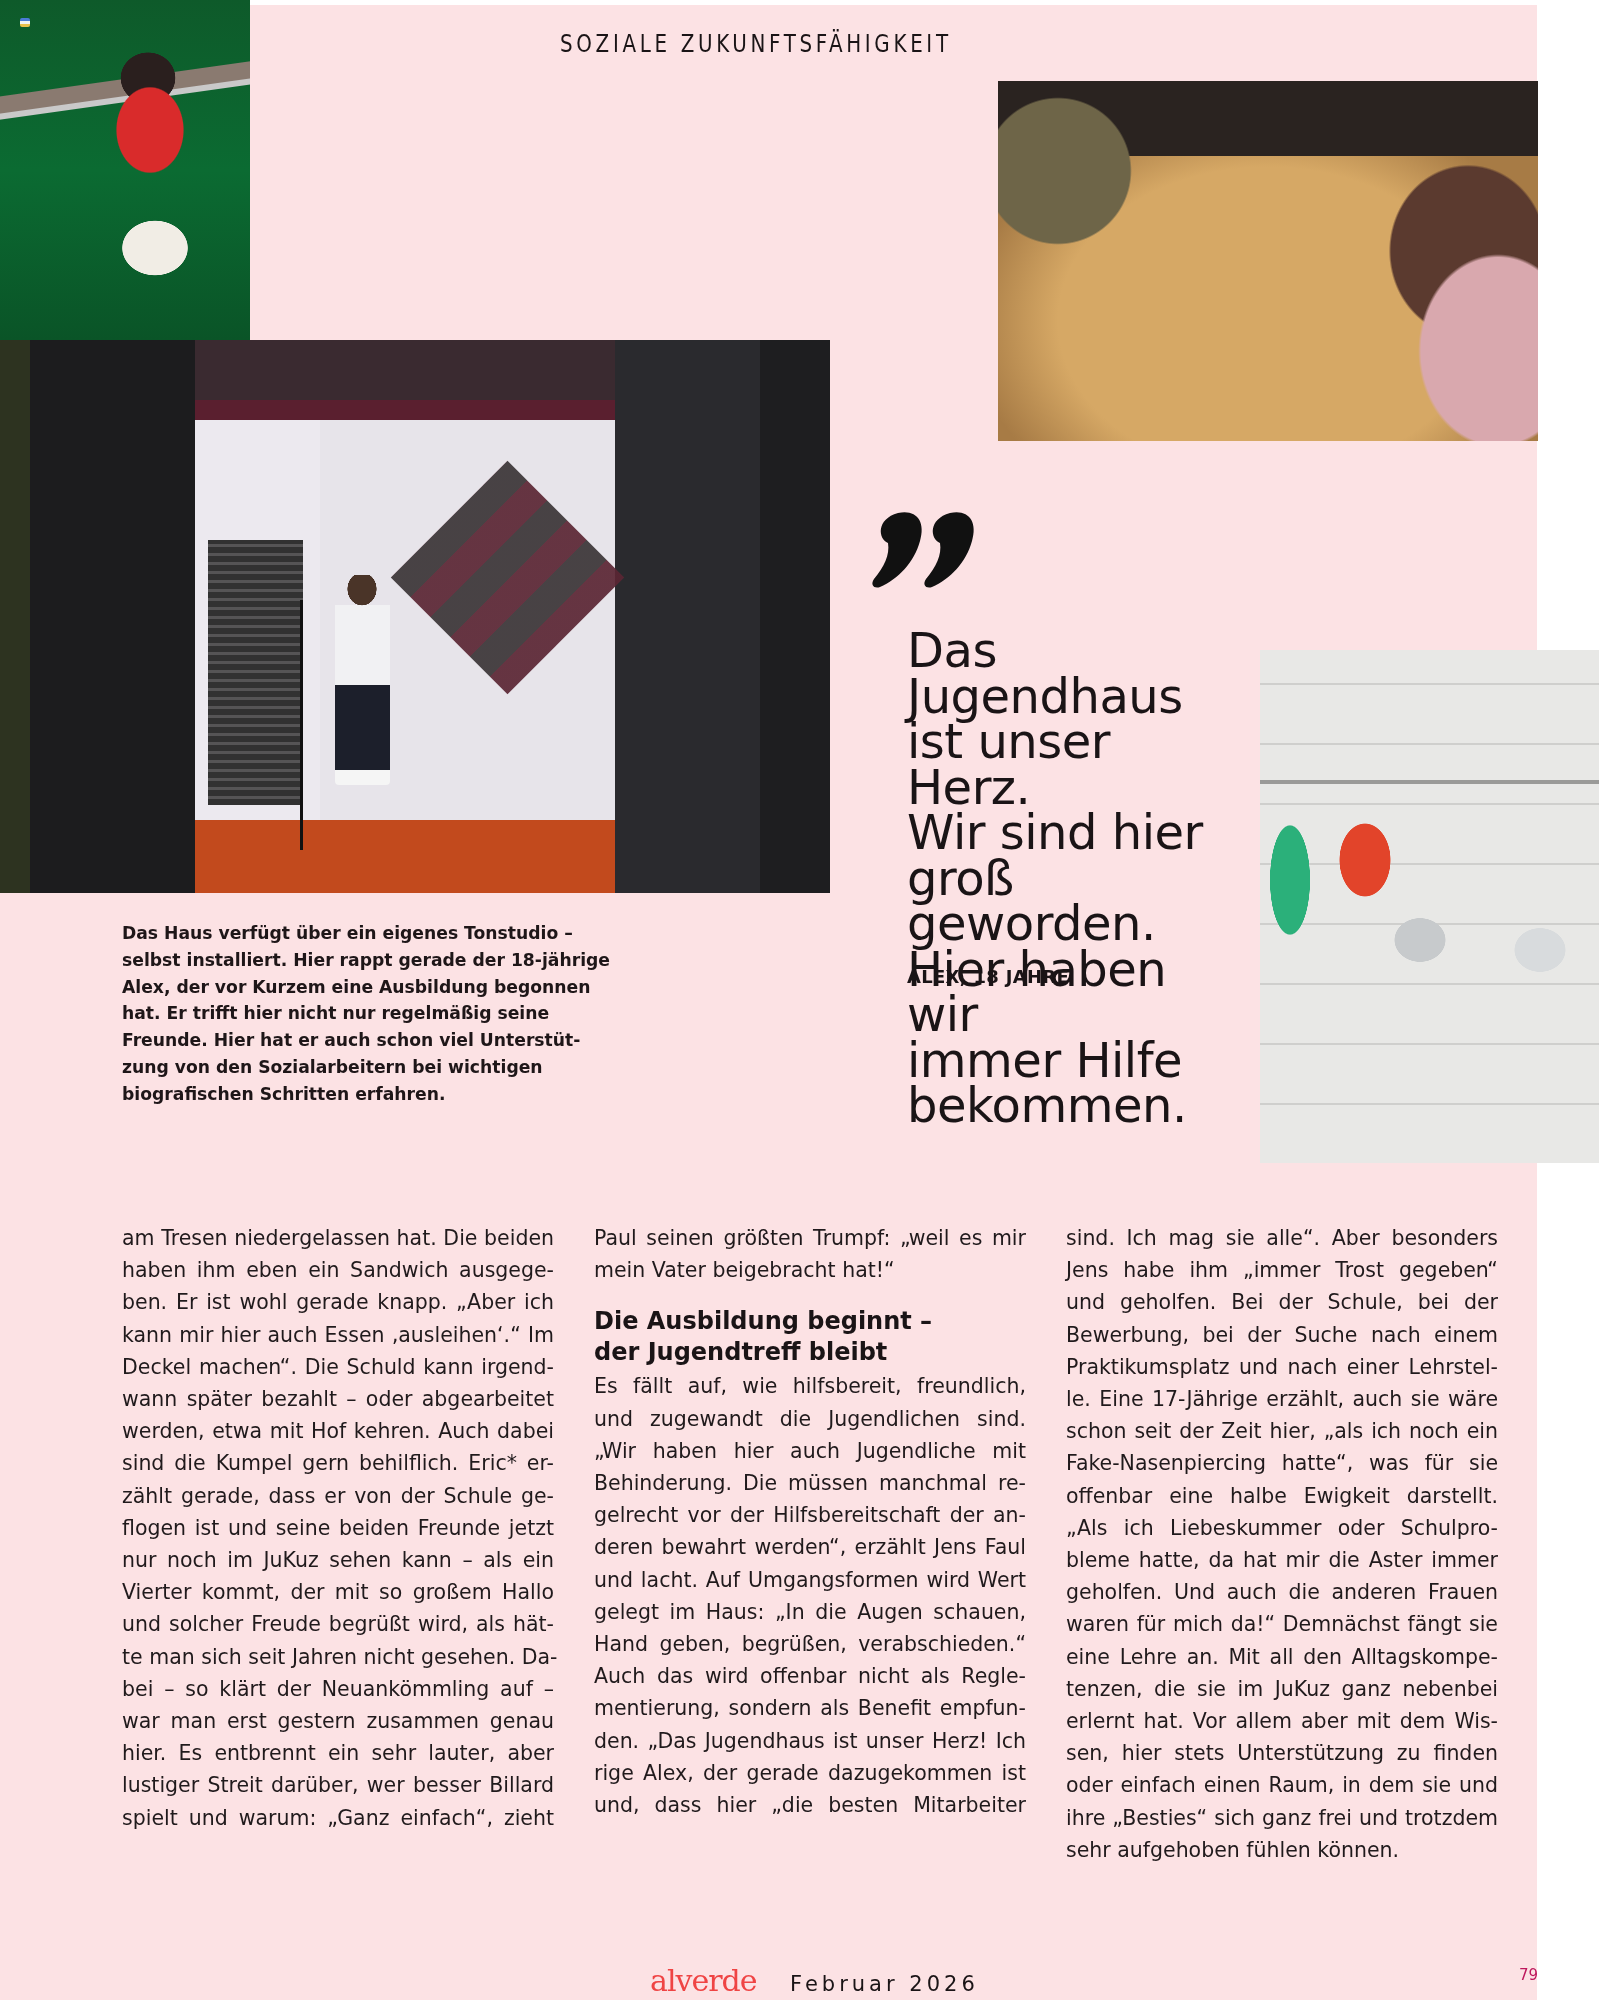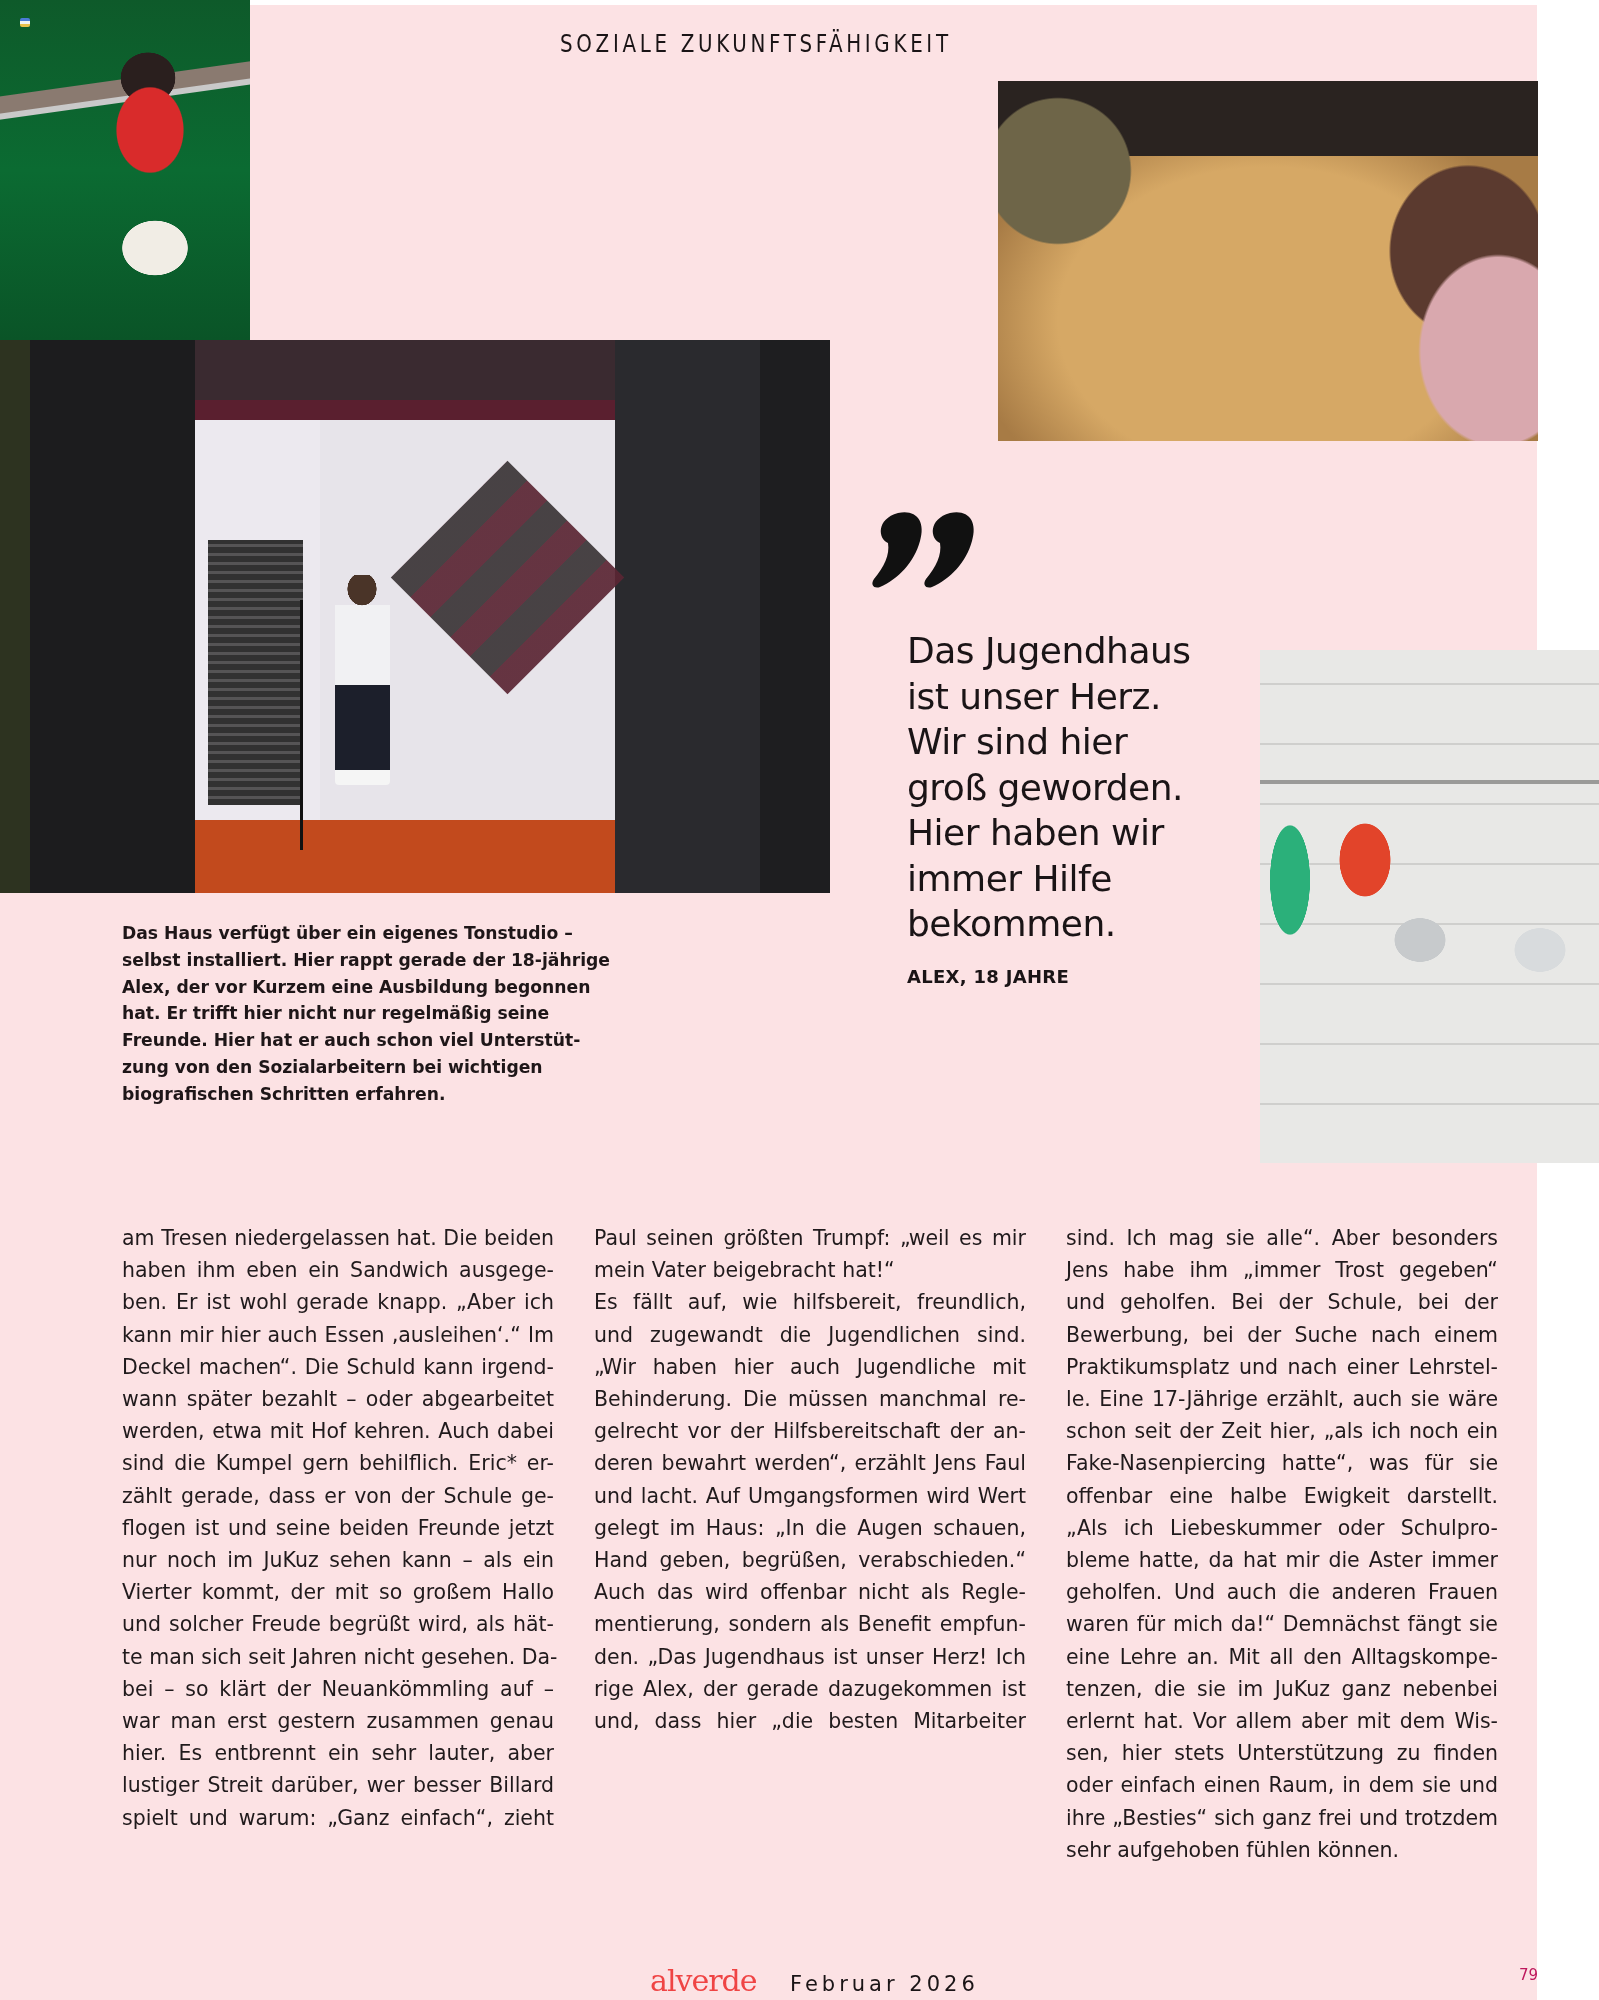--- a/index.html
+++ b/index.html
@@ -101,21 +101,21 @@
     font-size:17.2px; line-height:26.8px; color:#1e1618;
   }
 
   
   .quote-mark {
     position:absolute; left:868px; top:505px; width:110px; height:110px;
   }
   .quote-text {
     position:absolute; left:907px; top:628px; width:330px;
     font-family:"DejaVu Sans", sans-serif;
-    font-size:36px; line-height:45.5px; color:#1a1416;
+    font-size:48px; line-height:45.5px; color:#1a1416;
     letter-spacing:-0.5px;
   }
   .quote-author {
     position:absolute; left:907px; top:966px;
     font-family:"DejaVu Sans", sans-serif; font-weight:bold;
     font-size:18px; color:#1a1416; letter-spacing:0.3px;
   }
 
   
   .col {
@@ -216,20 +216,24 @@
   <span class="line">bei – so klärt der Neuankömmling auf –</span>
   <span class="line">war man erst gestern zusammen genau</span>
   <span class="line">hier. Es entbrennt ein sehr lauter, aber</span>
   <span class="line">lustiger Streit darüber, wer besser Billard</span>
   <span class="line">spielt und warum: „Ganz einfach“, zieht</span>
 </div>
 
 <div class="col col-2">
   <span class="line">Paul seinen größten Trumpf: „weil es mir</span>
   <span class="line last">mein Vater beigebracht hat!“</span>
+  <div class="subhead">
+    <div>Die Ausbildung beginnt –</div>
+    <div>der Jugendtreff bleibt</div>
+  </div>
   <span class="line">Es fällt auf, wie hilfsbereit, freundlich,</span>
   <span class="line">und zugewandt die Jugendlichen sind.</span>
   <span class="line">„Wir haben hier auch Jugendliche mit</span>
   <span class="line">Behinderung. Die müssen manchmal re-</span>
   <span class="line">gelrecht vor der Hilfsbereitschaft der an-</span>
   <span class="line">deren bewahrt werden“, erzählt Jens Faul</span>
   <span class="line">und lacht. Auf Umgangsformen wird Wert</span>
   <span class="line">gelegt im Haus: „In die Augen schauen,</span>
   <span class="line">Hand geben, begrüßen, verabschieden.“</span>
   <span class="line">Auch das wird offenbar nicht als Regle-</span>

